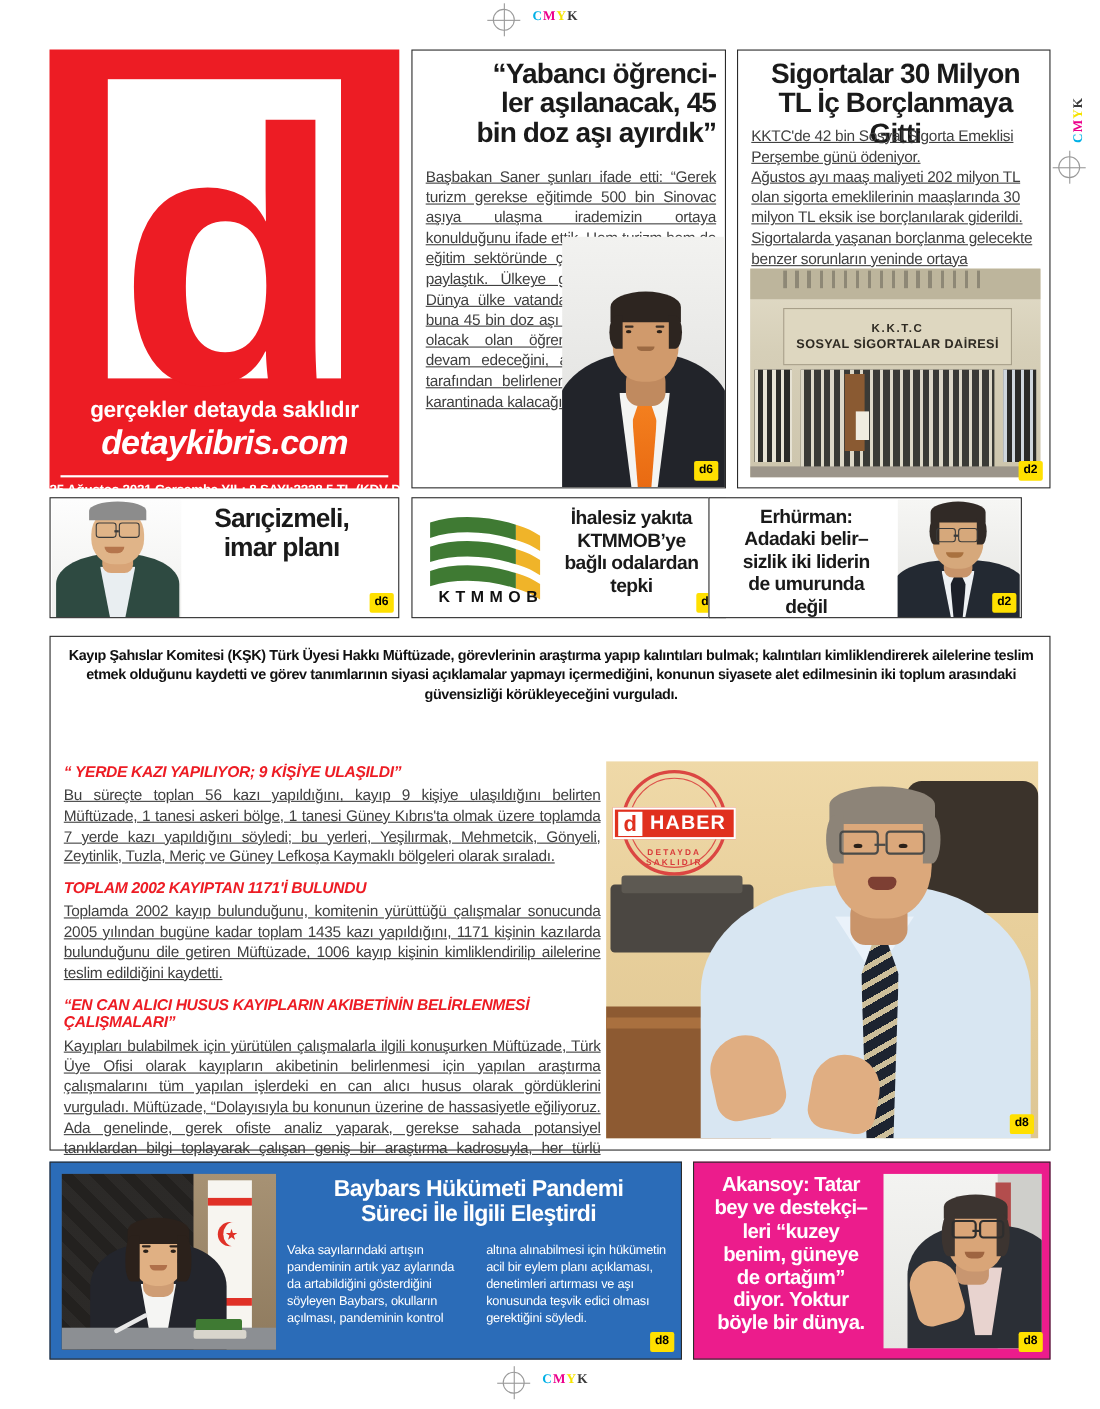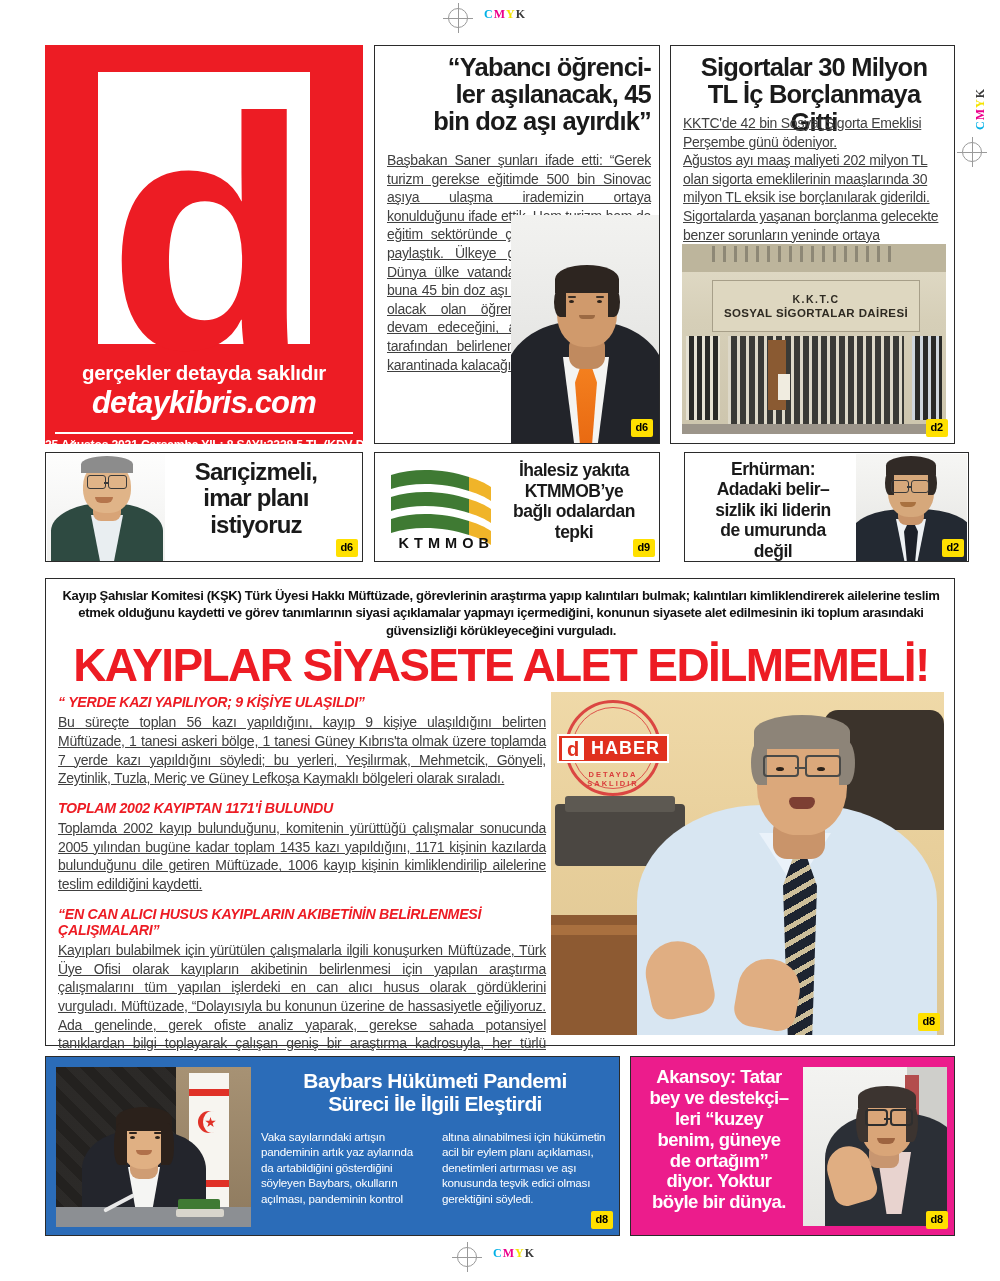--- a/index.html
+++ b/index.html
@@ -86,21 +86,21 @@
 
   
   .stripC{left:45px;top:452px;width:318px;height:110px;}
   .stripC .h{position:absolute;right:8px;top:6px;width:196px;text-align:center;font-size:24px;line-height:1.1;}
   .photoC{position:absolute;left:1px;top:1px;width:118px;height:107px;overflow:hidden;}
 
   .stripD{left:374px;top:452px;width:286px;height:110px;}
   .stripD .h{position:absolute;right:6px;top:7px;width:158px;text-align:center;font-size:17.5px;line-height:1.18;letter-spacing:-0.5px;}
   .ktlogo{position:absolute;left:10px;top:12px;width:118px;height:88px;}
 
-  .stripE{left:684px;top:452px;width:285px;height:110px;}
+  .stripE{left:644px;top:452px;width:285px;height:110px;}
   .stripE .h{position:absolute;left:8px;top:6px;width:160px;text-align:center;font-size:17.5px;line-height:1.17;letter-spacing:-0.5px;}
   .photoE{position:absolute;right:1px;top:1px;width:111px;height:107px;overflow:hidden;}
 
   
   .mainbox{left:45px;top:578px;width:910px;height:468px;}
   .main-lead{
     position:absolute;left:16px;top:8px;width:878px;text-align:center;
     font-size:13.1px;font-weight:bold;color:#111;line-height:1.32;letter-spacing:-0.35px;
   }
   .main-headline{
@@ -280,21 +280,20 @@
         <div class="hair" style="left:34px;bottom:88px;width:52px;height:17px;background:#8c8c8c;"></div>
         <div class="glassL" style="left:40px;bottom:72px;"></div>
         <div class="glassR" style="left:61px;bottom:72px;"></div>
         <div style="position:absolute;left:57px;bottom:77px;width:4px;height:1.6px;background:#3a3a3a;"></div>
         <div style="position:absolute;left:48px;bottom:58px;width:18px;height:6px;background:#b5754c;border-radius:0 0 8px 8px;"></div>
       </div>
     </div>
     <div class="hl-black h">
       <div>Sarıçizmeli,</div>
       <div>imar planı</div>
-      <div>istiyoruz</div>
     </div>
     <div class="badge" style="right:4px;bottom:4px;">d6</div>
   </div>
 
   <div class="box bd stripD">
     <div class="ktlogo">
       <svg viewBox="0 0 118 88" width="118" height="88">
         <path d="M6,10 C30,2 60,4 84,12 L84,26 C60,18 30,16 6,24 Z" fill="#3f7a33"></path>
         <path d="M84,12 C94,15 100,18 106,22 L106,36 C100,32 94,29 84,26 Z" fill="#f0b429"></path>
         <path d="M6,32 C30,24 60,26 84,34 L84,48 C60,40 30,38 6,46 Z" fill="#3f7a33"></path>
@@ -335,21 +334,20 @@
         <div class="glassR" style="left:55px;bottom:68px;width:16px;height:11px;"></div>
         <div style="position:absolute;left:51px;bottom:73px;width:4px;height:1.6px;background:#3a3a3a;"></div>
         <div style="position:absolute;left:44px;bottom:54px;width:16px;height:5px;background:#a9713f;border-radius:0 0 8px 8px;"></div>
       </div>
     </div>
     <div class="badge" style="right:4px;bottom:4px;">d2</div>
   </div>
 
   <div class="box bd mainbox">
     <div class="main-lead">Kayıp Şahıslar Komitesi (KŞK)  Türk Üyesi Hakkı Müftüzade, görevlerinin araştırma yapıp kalıntıları bulmak;  kalıntıları kimliklendirerek  ailelerine teslim etmek olduğunu kaydetti ve görev tanımlarının siyasi açıklamalar yapmayı içermediğini, konunun siyasete alet edilmesinin iki toplum arasındaki güvensizliği körükleyeceğini  vurguladı.</div>
-    <div class="main-headline">KAYIPLAR SİYASETE ALET EDİLMEMELİ!</div>
 
     <div class="main-col">
       <p class="sub-red">“ YERDE KAZI YAPILIYOR; 9 KİŞİYE ULAŞILDI”</p>
       <p class="body-txt">Bu süreçte toplan 56 kazı yapıldığını, kayıp 9 kişiye ulaşıldığını belirten Müftüzade, 1 tanesi askeri bölge, 1 tanesi Güney Kıbrıs'ta olmak üzere toplamda 7 yerde kazı yapıldığını söyledi; bu yerleri, Yeşilırmak, Mehmetcik, Gönyeli, Zeytinlik, Tuzla, Meriç ve Güney Lefkoşa Kaymaklı bölgeleri olarak sıraladı.</p>
       <p class="sub-red">TOPLAM 2002 KAYIPTAN 1171'İ BULUNDU</p>
       <p class="body-txt">Toplamda 2002 kayıp bulunduğunu, komitenin yürüttüğü çalışmalar sonucunda 2005 yılından bugüne kadar toplam 1435 kazı yapıldığını, 1171 kişinin kazılarda bulunduğunu dile getiren Müftüzade, 1006 kayıp kişinin kimliklendirilip ailelerine teslim edildiğini kaydetti.</p>
       <p class="sub-red">“EN CAN ALICI HUSUS KAYIPLARIN AKIBETİNİN BELİRLENMESİ ÇALIŞMALARI”</p>
       <p class="body-txt">Kayıpları bulabilmek için  yürütülen çalışmalarla ilgili konuşurken Müftüzade, Türk Üye Ofisi olarak kayıpların akibetinin belirlenmesi için yapılan araştırma çalışmalarını tüm yapılan işlerdeki en can alıcı husus olarak gördüklerini vurguladı.  Müftüzade, “Dolayısıyla bu konunun üzerine de hassasiyetle eğiliyoruz. Ada genelinde, gerek ofiste analiz yaparak, gerekse sahada potansiyel tanıklardan bilgi toplayarak çalışan geniş bir araştırma kadrosuyla, her türlü teknolojiden de yardım alınarak sürdürülen bir faaliyet içerisindeyiz” şeklinde konuştu</p>
     </div>
 

